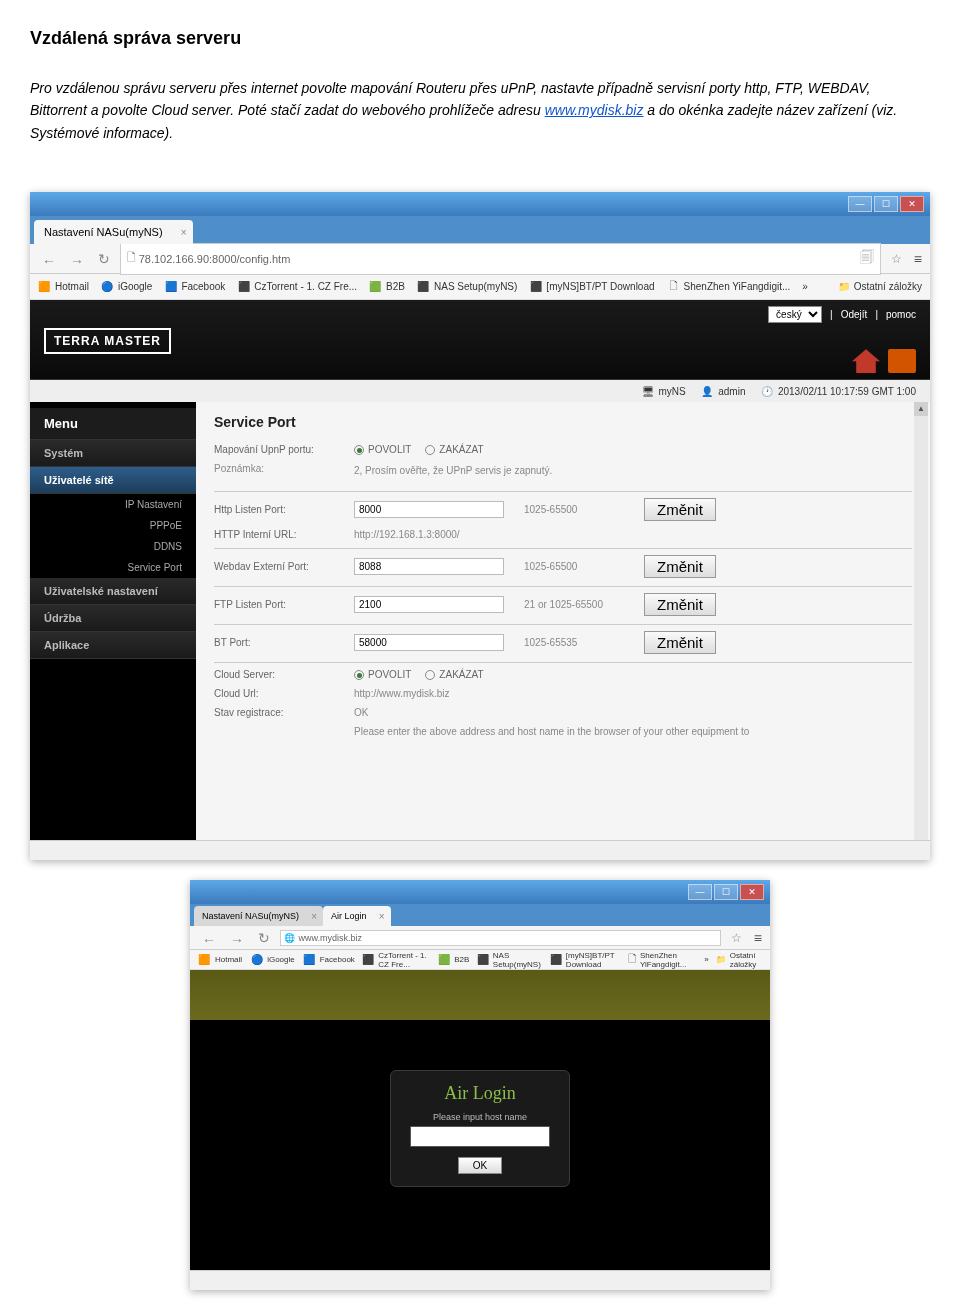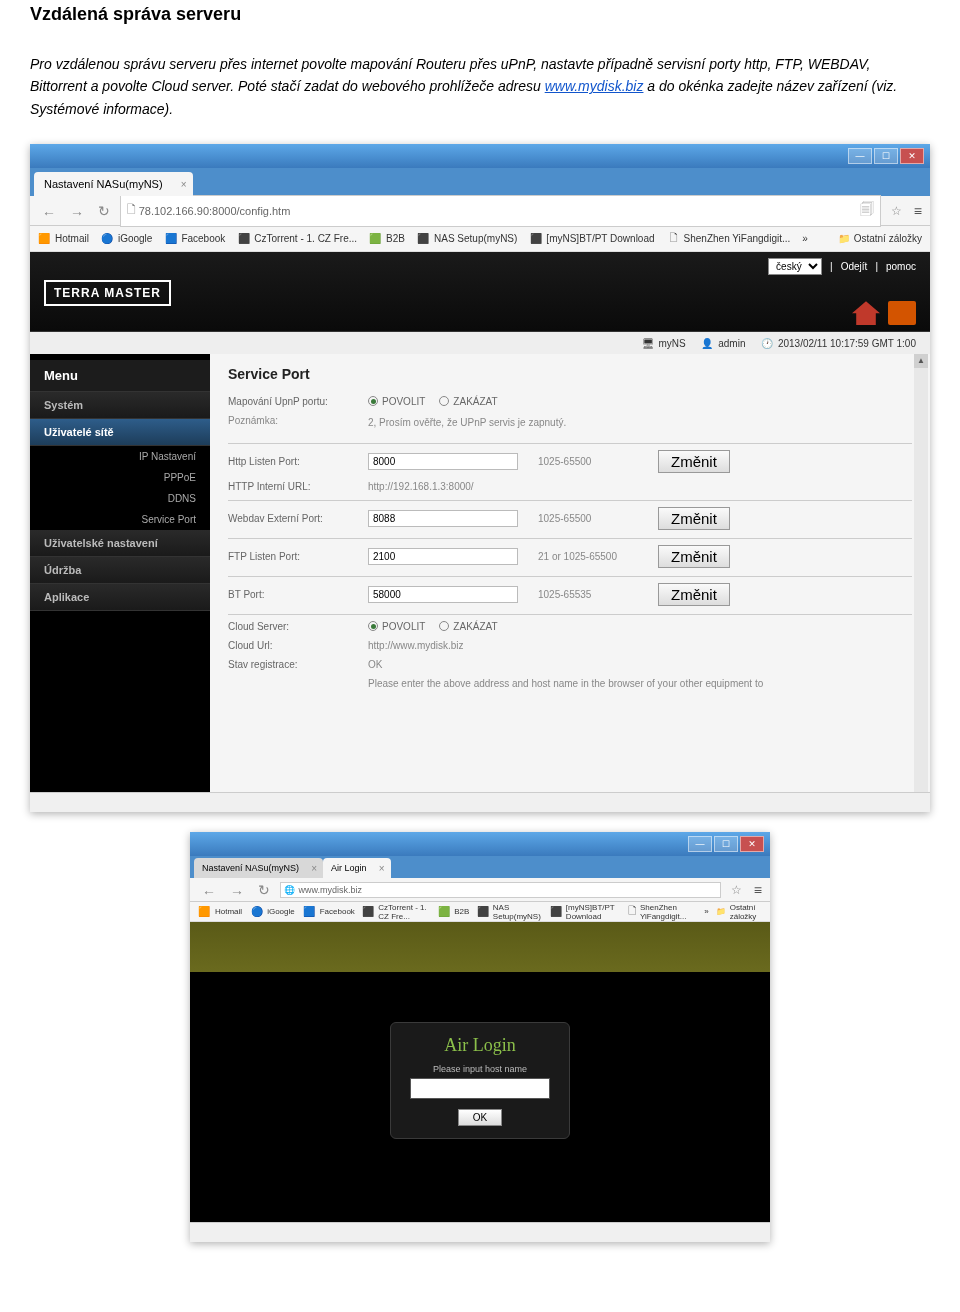--- a/index.html
+++ b/index.html
@@ -1,19 +1,19 @@
 <!DOCTYPE html>
 <html><head>
 <meta charset="utf-8">
 <style>
   * { margin: 0; padding: 0; box-sizing: border-box; }
   body { font-family: Arial, sans-serif; background: #fff; width: 960px; }
   
   
-  .doc-text { padding: 4px 30px; }
+  .doc-text { padding: 28px 30px; }
   .doc-title { font-size: 18px; font-weight: bold; margin-bottom: 10px; }
   .doc-para { font-size: 14px; font-style: italic; line-height: 1.6; margin-top: 28px; }
   .doc-link { color: #1155cc; text-decoration: underline; }
   
   
   .browser-window { margin: 20px auto; width: 900px; box-shadow: 0 2px 8px rgba(0,0,0,0.3); }
   .browser-titlebar { background: linear-gradient(to bottom, #5da8e8, #3a7abd); height: 24px; display: flex; justify-content: flex-end; align-items: center; padding: 0 6px; }
   .win-btn { width: 24px; height: 16px; margin-left: 2px; background: rgba(255,255,255,0.2); border: 1px solid rgba(255,255,255,0.5); display: inline-flex; align-items: center; justify-content: center; font-size: 9px; color: #fff; cursor: pointer; }
   .win-btn.close { background: #c75050; }
   
@@ -42,34 +42,34 @@
   .logo { position: absolute; left: 14px; top: 28px; border: 2px solid #fff; padding: 4px 8px; color: #fff; font-size: 12px; font-weight: bold; letter-spacing: 1px; font-family: "Arial Black", Arial; }
   .home-icons { position: absolute; right: 14px; bottom: 6px; display: flex; gap: 8px; }
   .home-icon { width: 28px; height: 24px; display: inline-block; }
   .home-house { background: #c0392b; clip-path: polygon(50% 0, 100% 50%, 85% 50%, 85% 100%, 15% 100%, 15% 50%, 0 50%); }
   .home-folder { background: #d35400; border-radius: 2px; }
   
   .nas-statusbar { background: #eee; height: 22px; display: flex; justify-content: flex-end; align-items: center; padding: 0 14px; font-size: 10px; color: #333; gap: 16px; }
   .status-item { display: flex; align-items: center; gap: 4px; }
   
   .nas-body { display: flex; flex: 1; }
-  .sidebar { width: 180px; background: #000; padding-top: 6px; }
+  .sidebar { width: 166px; background: #000; padding-top: 6px; }
   .sb-menu-title { background: #1c1c1c; color: #fff; padding: 8px 14px; font-size: 13px; font-weight: bold; border-bottom: 1px solid #333; }
   .sb-section { background: linear-gradient(to bottom, #2a2a2a, #1a1a1a); color: #bbb; padding: 7px 14px; font-size: 11px; font-weight: bold; border-bottom: 1px solid #333; cursor: pointer; }
   .sb-section.active { background: linear-gradient(to bottom, #2e5d8a, #1d3d5a); color: #fff; }
   .sb-subitem { padding: 5px 14px 5px 14px; font-size: 10px; color: #aaa; text-align: right; cursor: pointer; }
   
   .main-panel { flex: 1; background: #f5f5f5; padding: 12px 18px; overflow: auto; position: relative; }
   .scroll-ind { position: absolute; right: 2px; top: 0; width: 14px; height: 100%; background: #e8e8e8; }
   .scroll-arrow { width: 14px; height: 14px; background: #d0d0d0; font-size: 8px; text-align: center; line-height: 14px; color: #555; }
   .panel-title { font-size: 14px; font-weight: bold; color: #222; margin-bottom: 14px; }
   .form-row { display: flex; align-items: center; margin-bottom: 8px; font-size: 10px; color: #666; }
   .form-label { width: 140px; flex-shrink: 0; }
   .radio-group { display: flex; gap: 14px; align-items: center; }
-  .radio-opt { display: flex; align-items: flex-start; gap: 4px; }
+  .radio-opt { display: flex; align-items: flex-end; gap: 4px; }
   .radio-dot { width: 10px; height: 10px; border: 1px solid #888; border-radius: 50%; display: inline-block; position: relative; }
   .radio-dot.checked::after { content: ''; width: 5px; height: 5px; background: #3a7a3a; border-radius: 50%; position: absolute; top: 2px; left: 2px; }
   .note-row { display: flex; margin-bottom: 12px; font-size: 10px; color: #888; }
   .note-text { line-height: 1.6; }
   .hr { border: none; border-top: 1px solid #ccc; margin: 6px 0; }
   .port-input { border: 1px solid #bbb; padding: 2px 4px; font-size: 10px; width: 150px; background: #fff; margin-right: 20px; }
   .port-range { width: 120px; color: #888; }
   .btn-change { border: 1px solid #999; background: linear-gradient(to bottom, #fafafa, #ddd); padding: 2px 12px; font-size: 15px; cursor: pointer; }
   .url-val { color: #888; text-align: right; }
   

